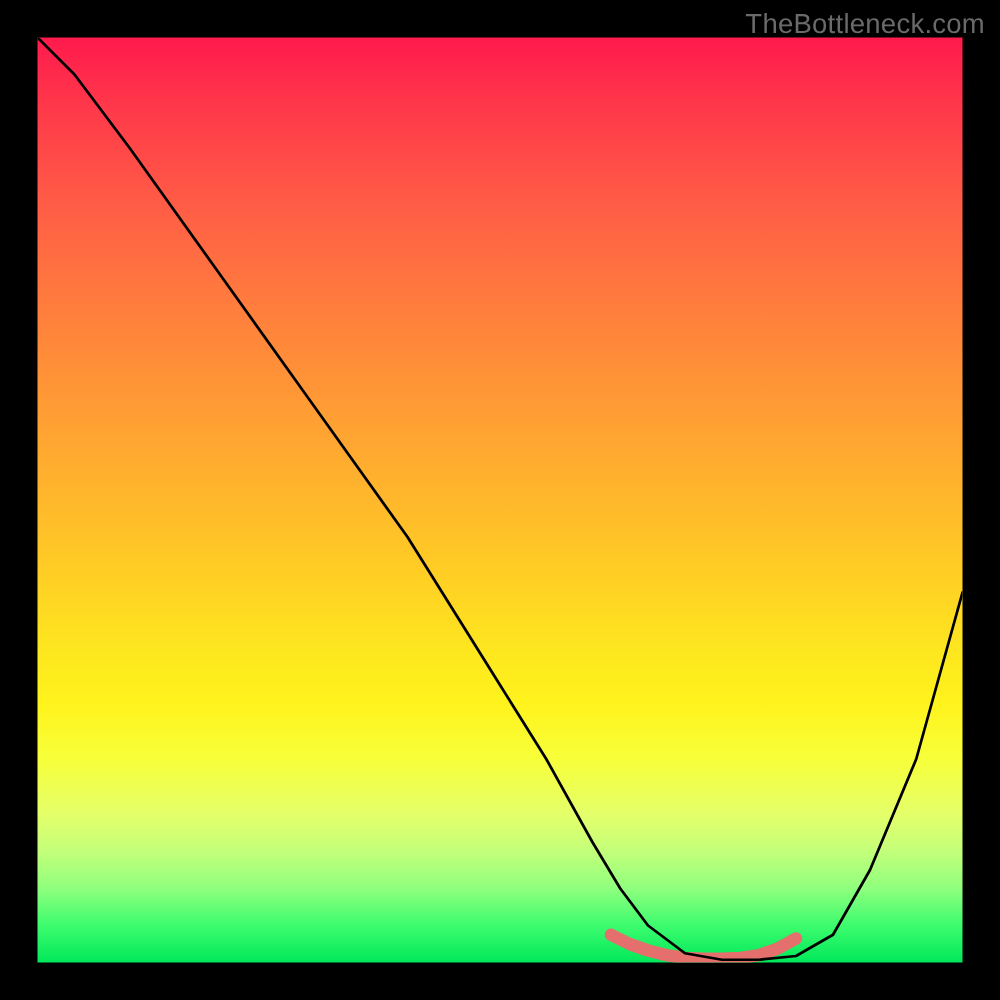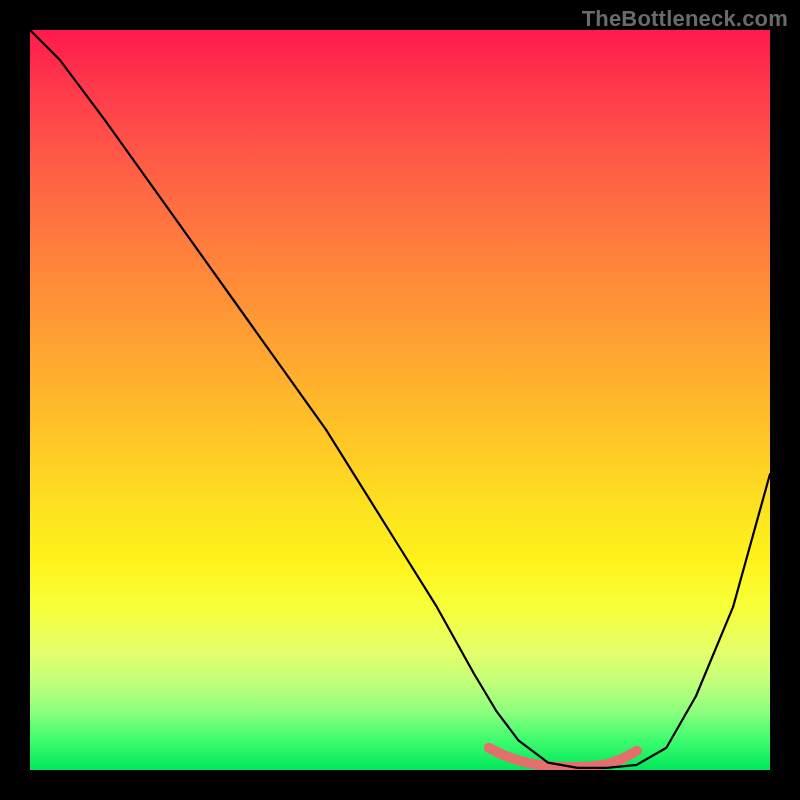--- a/index.html
+++ b/index.html
@@ -10,21 +10,21 @@
     background: #000;
     position: relative;
   }
   .watermark {
     position: absolute;
     top: 6px;
     right: 12px;
     color: #6a6a6a;
     font-family: Arial, Helvetica, sans-serif;
     font-size: 22px;
-    font-weight: 700;
+    font-weight: 400;
     letter-spacing: 0.2px;
     z-index: 5;
   }
   .plot {
     position: absolute;
     top: 30px;
     left: 30px;
     width: 740px;
     height: 740px;
   }

